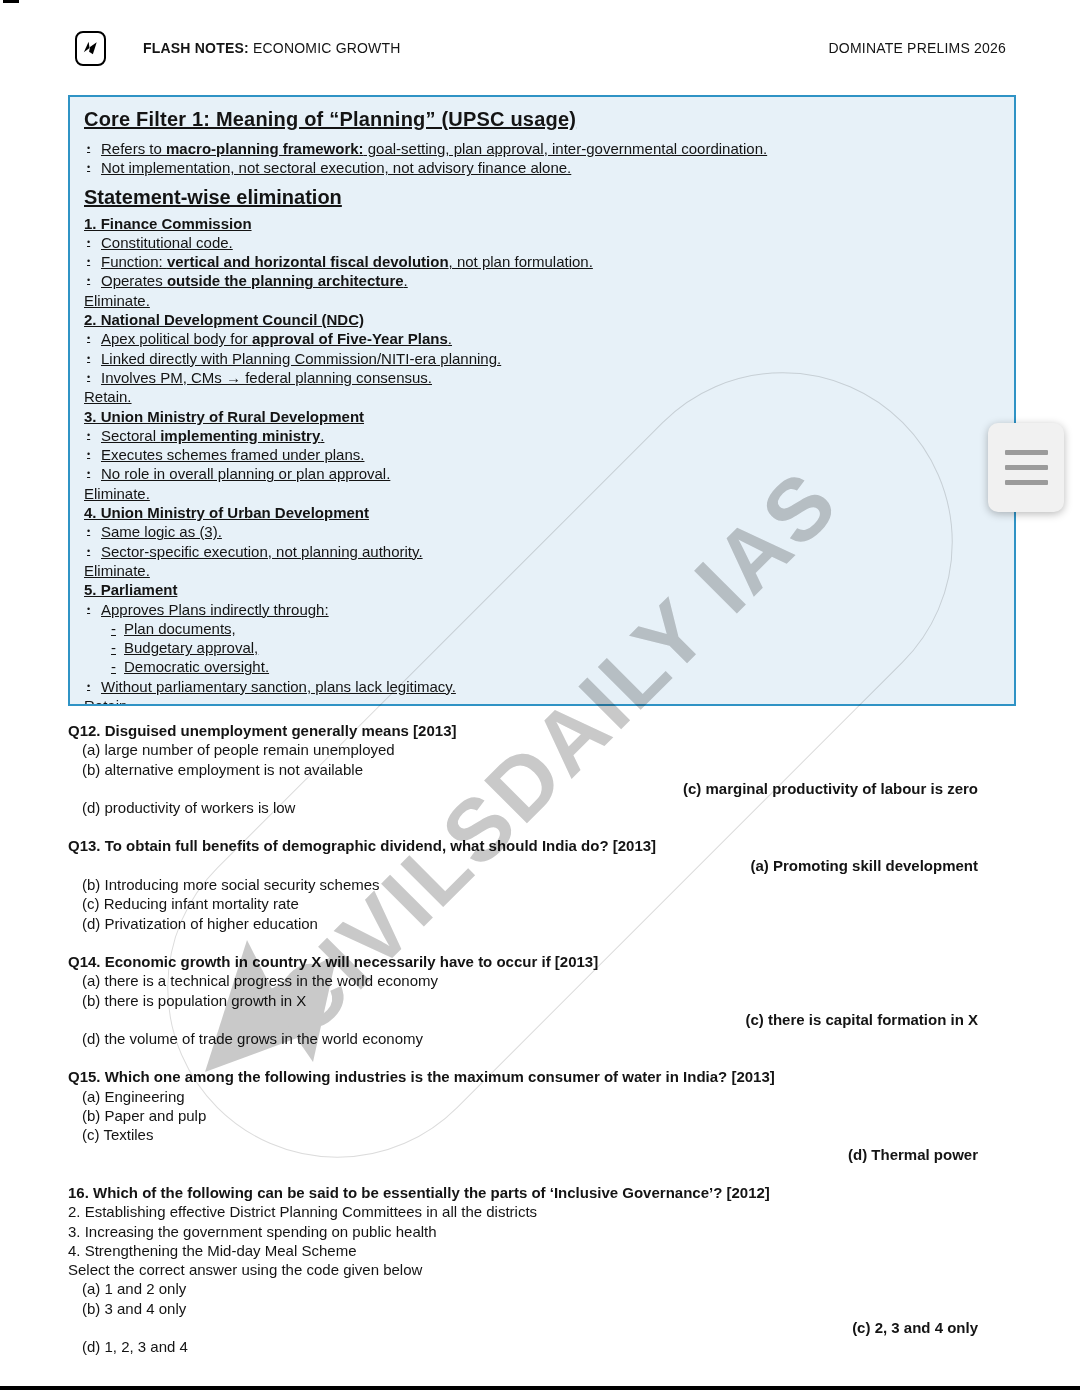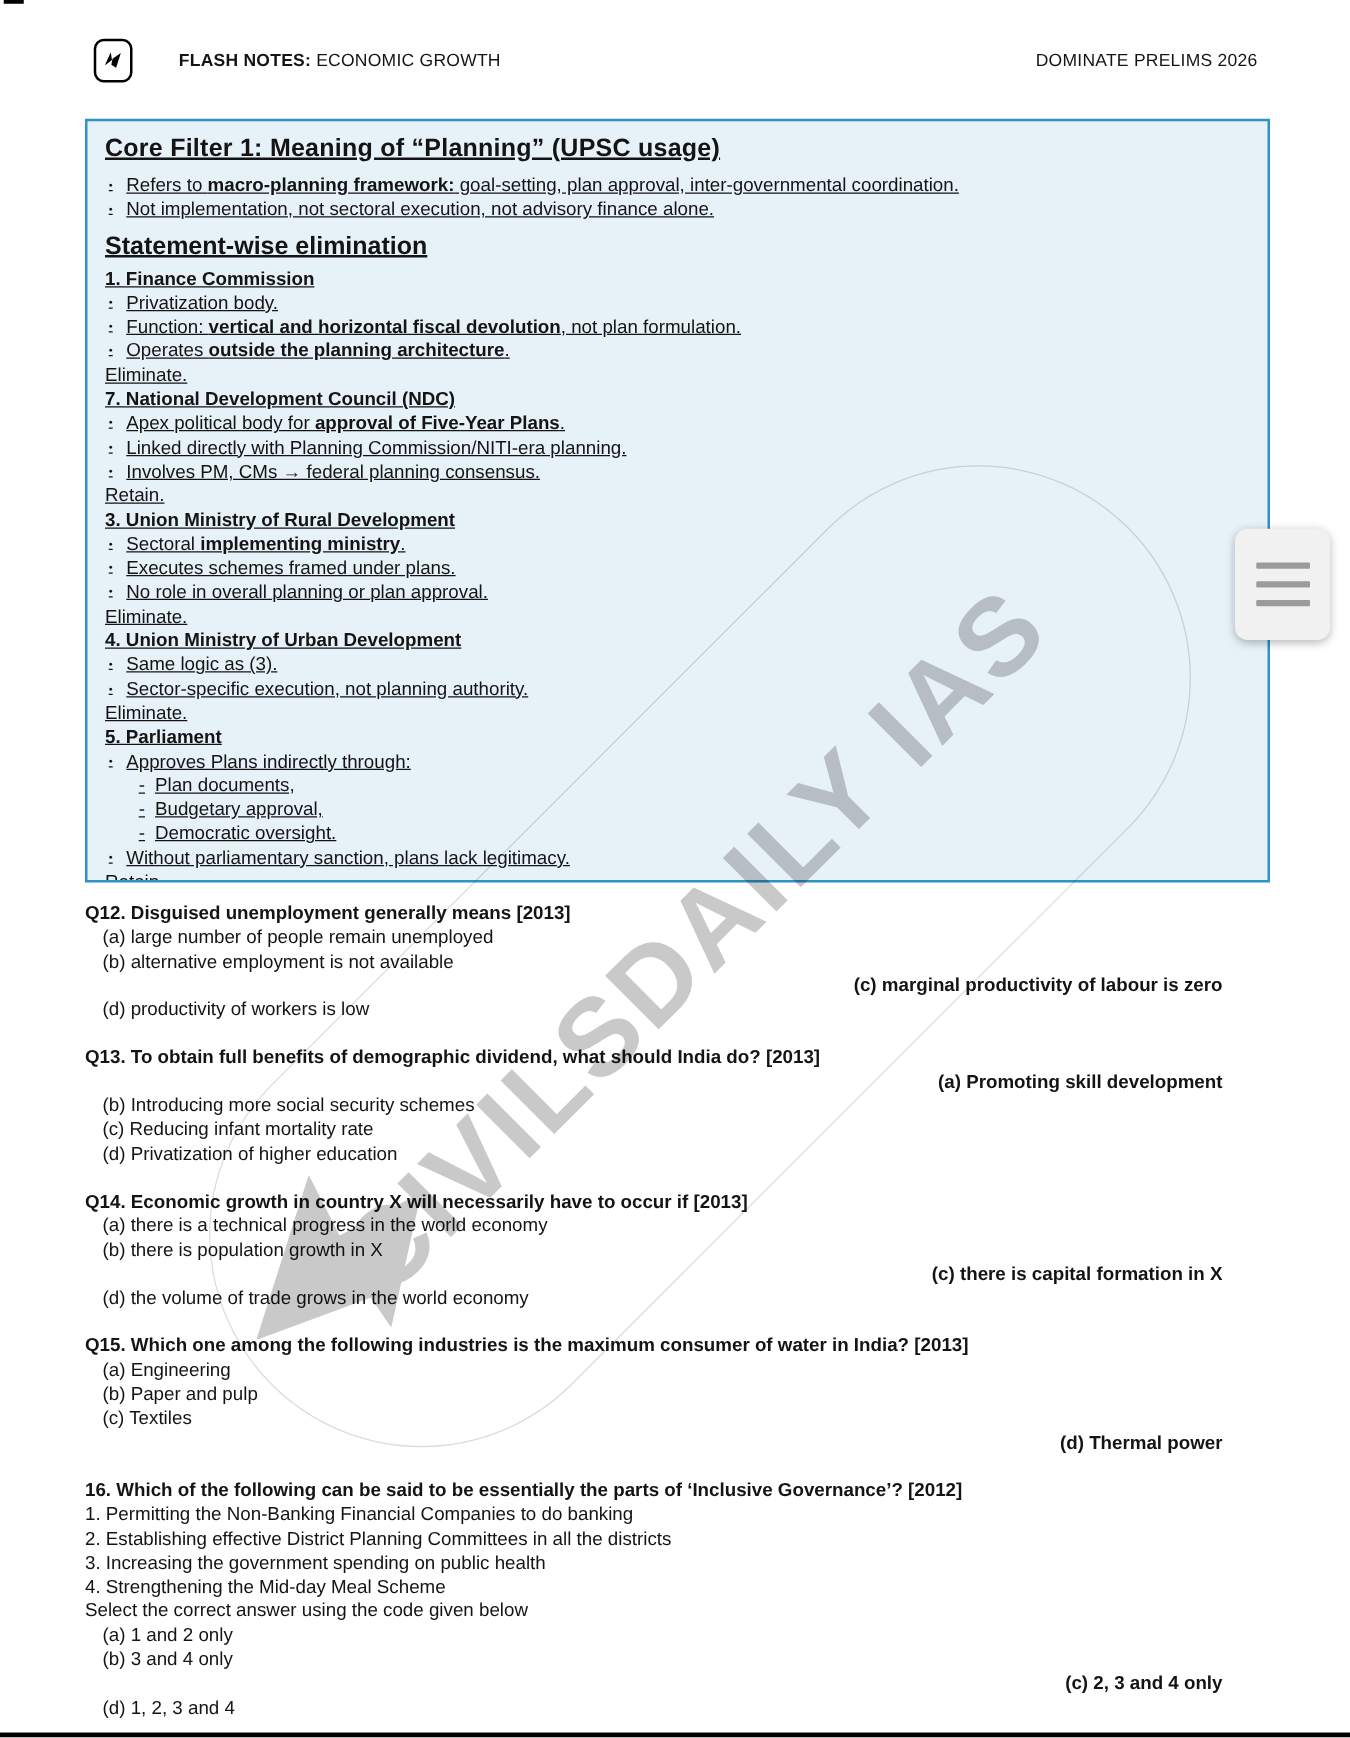--- a/index.html
+++ b/index.html
@@ -88,32 +88,32 @@
       <div class="bullet">
         <span class="marker">•</span>
         <span class="btext">Not implementation, not sectoral execution, not advisory finance alone.</span>
       </div>
     </div>
   <div class="box-subheading">Statement-wise elimination</div>
   <div id="statement-list">
       <div class="st-title">1. Finance Commission</div>
       <div class="bullet">
         <span class="marker">•</span>
-        <span class="btext">Privatization body.</span>
+        <span class="btext">Constitutional code.</span>
       </div>
       <div class="bullet">
         <span class="marker">•</span>
         <span class="btext">Function: <b>vertical and horizontal fiscal devolution</b>, not plan formulation.</span>
       </div>
       <div class="bullet">
         <span class="marker">•</span>
         <span class="btext">Operates <b>outside the planning architecture</b>.</span>
       </div>
       <div class="verdict">Eliminate.</div>
-      <div class="st-title">7. National Development Council (NDC)</div>
+      <div class="st-title">2. National Development Council (NDC)</div>
       <div class="bullet">
         <span class="marker">•</span>
         <span class="btext">Apex political body for <b>approval of Five-Year Plans</b>.</span>
       </div>
       <div class="bullet">
         <span class="marker">•</span>
         <span class="btext">Linked directly with Planning Commission/NITI-era planning.</span>
       </div>
       <div class="bullet">
         <span class="marker">•</span>
@@ -199,21 +199,20 @@
     </div>
     <div class="question">
       <div class="q-title">Q15. Which one among the following industries is the maximum consumer of water in India? [2013]</div>
       <div class="q-option">(a) Engineering</div>
       <div class="q-option">(b) Paper and pulp</div>
       <div class="q-option">(c) Textiles</div>
       <div class="q-option bold">(d) Thermal power</div>
     </div>
     <div class="question">
       <div class="q-title">16. Which of the following can be said to be essentially the parts of ‘Inclusive Governance’?  [2012]</div>
-      <div class="q-statement">1.  Permitting the Non-Banking Financial Companies to do banking</div>
       <div class="q-statement">2.  Establishing effective District Planning Committees in all the districts</div>
       <div class="q-statement">3.  Increasing the government spending on public health</div>
       <div class="q-statement">4.  Strengthening the Mid-day Meal Scheme</div>
       <div class="q-select">Select the correct answer using the code given below</div>
       <div class="q-option">(a) 1 and 2 only</div>
       <div class="q-option">(b) 3 and 4 only</div>
       <div class="q-option bold">(c) 2, 3 and 4 only</div>
       <div class="q-option">(d) 1, 2, 3 and 4</div>
     </div>
   </div>

